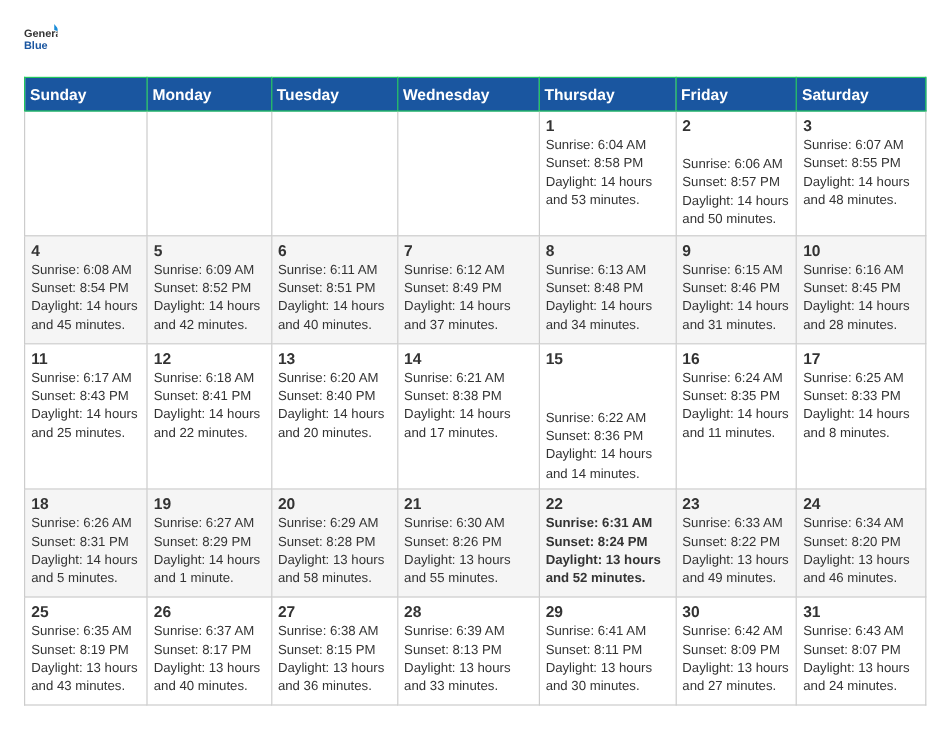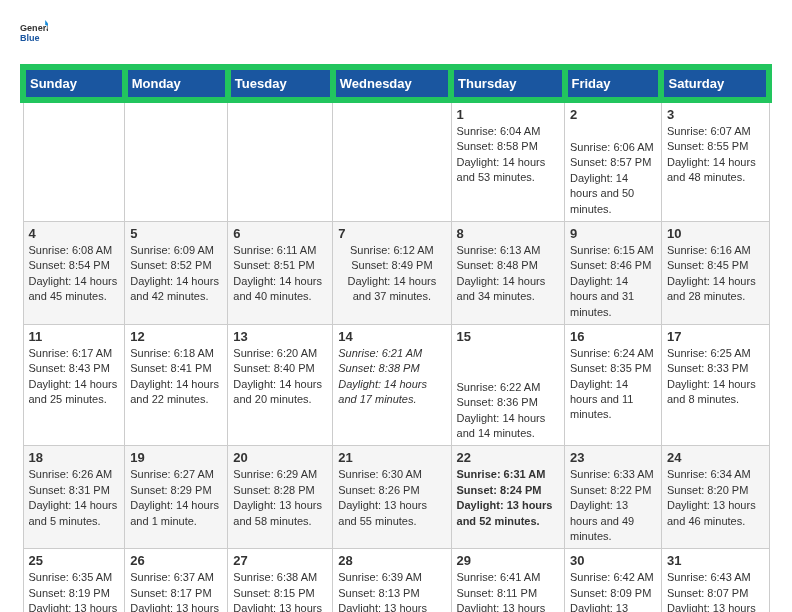--- a/index.html
+++ b/index.html
@@ -42,21 +42,21 @@
       border-collapse: collapse;
       font-size: 11px;
     }
     thead tr th {
       background-color: #1a56a0;
       color: #fff;
       padding: 6px 4px;
       text-align: left;
       font-size: 13px;
       font-weight: bold;
-      border: 6px solid #22c55e;
+      border: 1px solid #22c55e;
     }
     tbody tr td {
       border: 1px solid #ccc;
       padding: 4px 5px;
       vertical-align: top;
       background: #fff;
       min-height: 80px;
       height: 90px;
     }
     tbody tr:nth-child(even) td {
@@ -146,21 +146,21 @@
 Daylight: 14 hours and 42 minutes.</div>
         </td>
         <td>
           <span class="day-number">6</span>
           <div class="day-info" style="white-space: pre-line;">Sunrise: 6:11 AM
 Sunset: 8:51 PM
 Daylight: 14 hours and 40 minutes.</div>
         </td>
         <td>
           <span class="day-number">7</span>
-          <div class="day-info" style="white-space: pre-line; text-align: center;">Sunrise: 6:12 AM
+          <div class="day-info" style="white-space: pre-line;">Sunrise: 6:12 AM
 Sunset: 8:49 PM
 Daylight: 14 hours and 37 minutes.</div>
         </td>
         <td>
           <span class="day-number">8</span>
           <div class="day-info" style="white-space: pre-line;">Sunrise: 6:13 AM
 Sunset: 8:48 PM
 Daylight: 14 hours and 34 minutes.</div>
         </td>
         <td>
@@ -190,21 +190,21 @@
 Daylight: 14 hours and 22 minutes.</div>
         </td>
         <td>
           <span class="day-number">13</span>
           <div class="day-info" style="white-space: pre-line;">Sunrise: 6:20 AM
 Sunset: 8:40 PM
 Daylight: 14 hours and 20 minutes.</div>
         </td>
         <td>
           <span class="day-number">14</span>
-          <div class="day-info" style="white-space: pre-line; font-style: italic;">Sunrise: 6:21 AM
+          <div class="day-info" style="white-space: pre-line;">Sunrise: 6:21 AM
 Sunset: 8:38 PM
 Daylight: 14 hours and 17 minutes.</div>
         </td>
         <td>
           <span class="day-number">15</span>
           <div class="day-info" style="white-space: pre-line; margin-top: 36px;">Sunrise: 6:22 AM
 Sunset: 8:36 PM
 Daylight: 14 hours and 14 minutes.</div>
         </td>
         <td>

